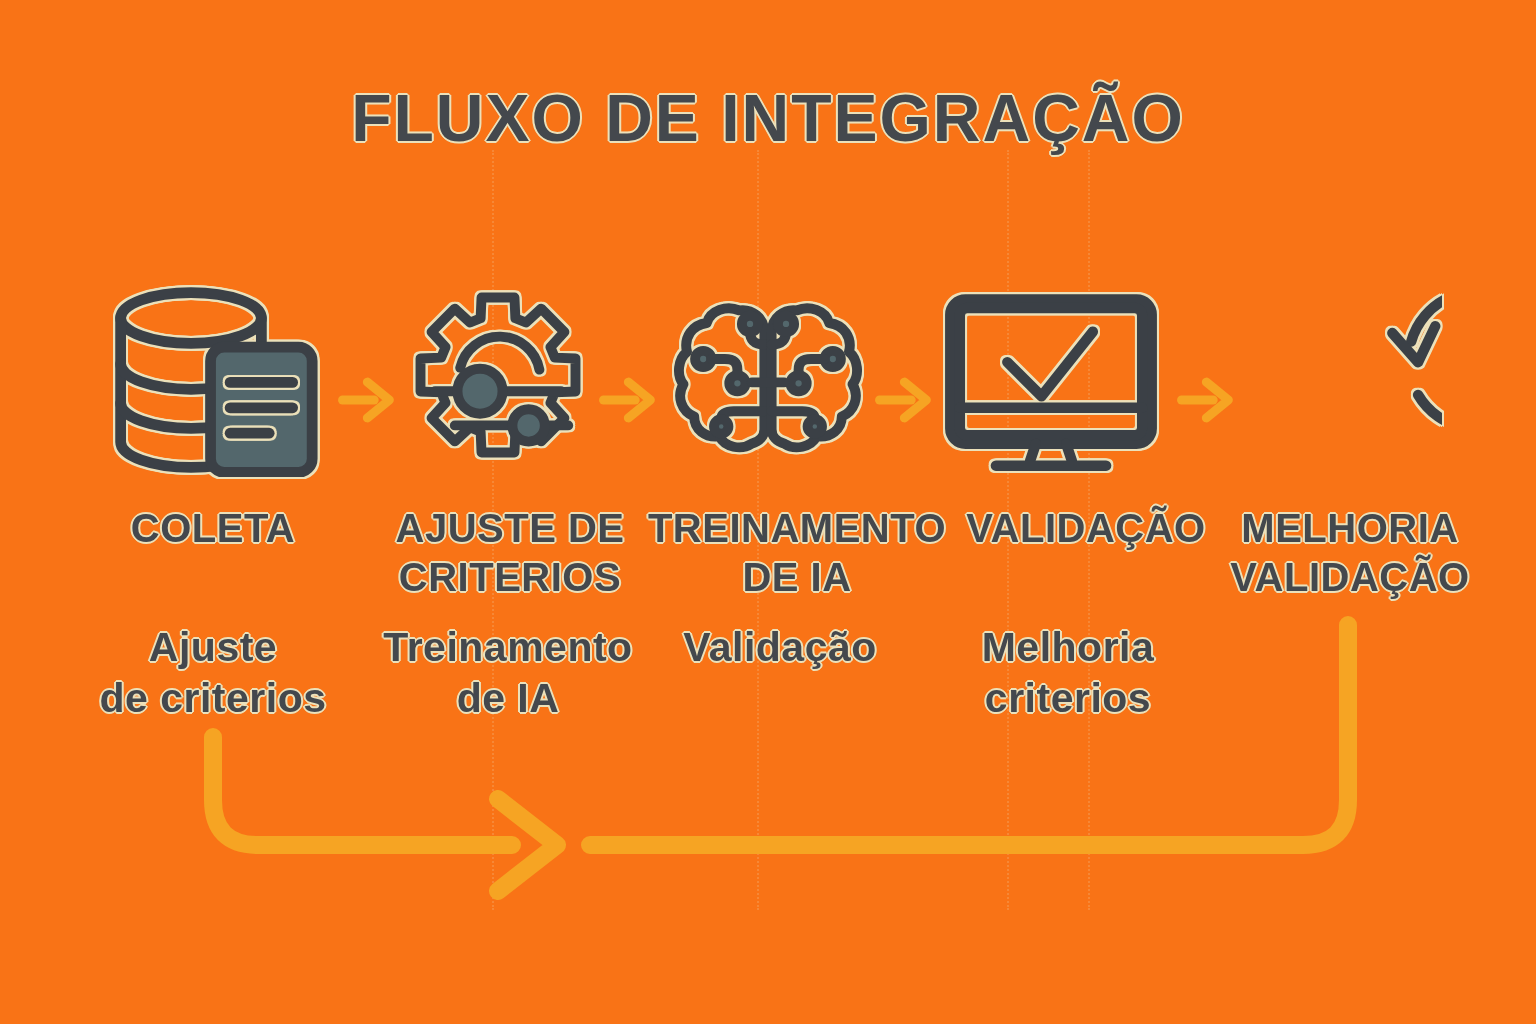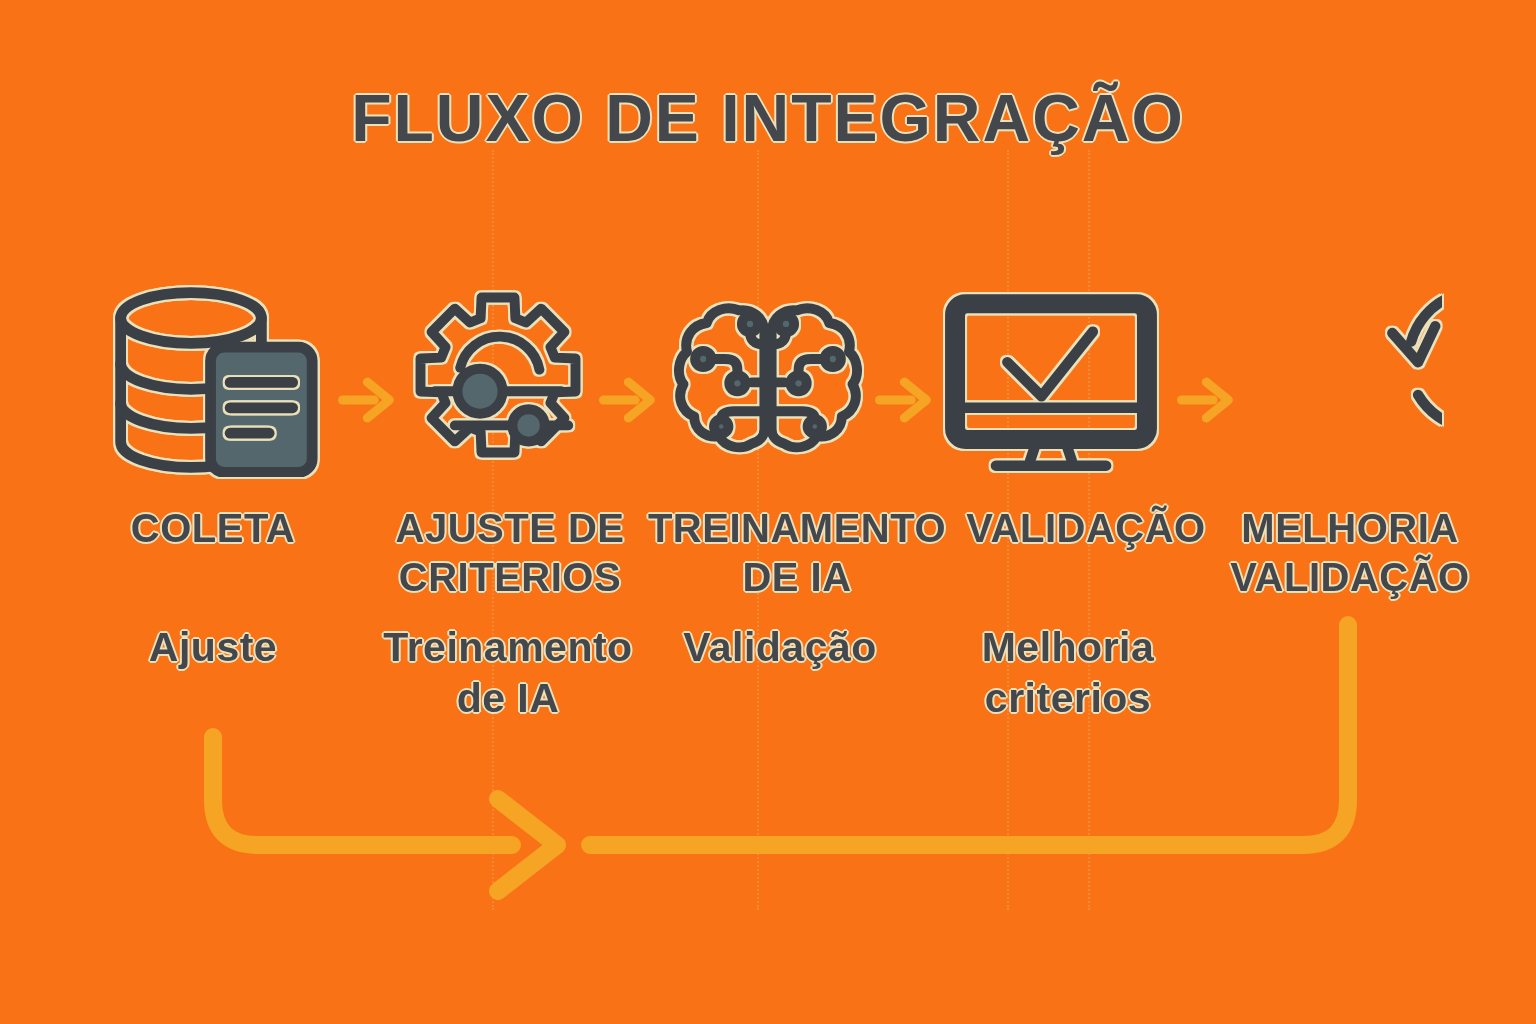--- a/index.html
+++ b/index.html
@@ -162,20 +162,21 @@
     <span>VALIDAÇÃO</span>
     <span></span>
   </div>
   <div class="heading c5">
     <span>MELHORIA</span>
     <span>VALIDAÇÃO</span>
   </div>
 
   <div class="subtitle c1">
     <span>Ajuste</span>
+    <span>de criterios</span>
   </div>
   <div class="subtitle c2">
     <span>Treinamento</span>
     <span>de IA</span>
   </div>
   <div class="subtitle c3">
     <span>Validação</span>
     <span></span>
   </div>
   <div class="subtitle c4">

